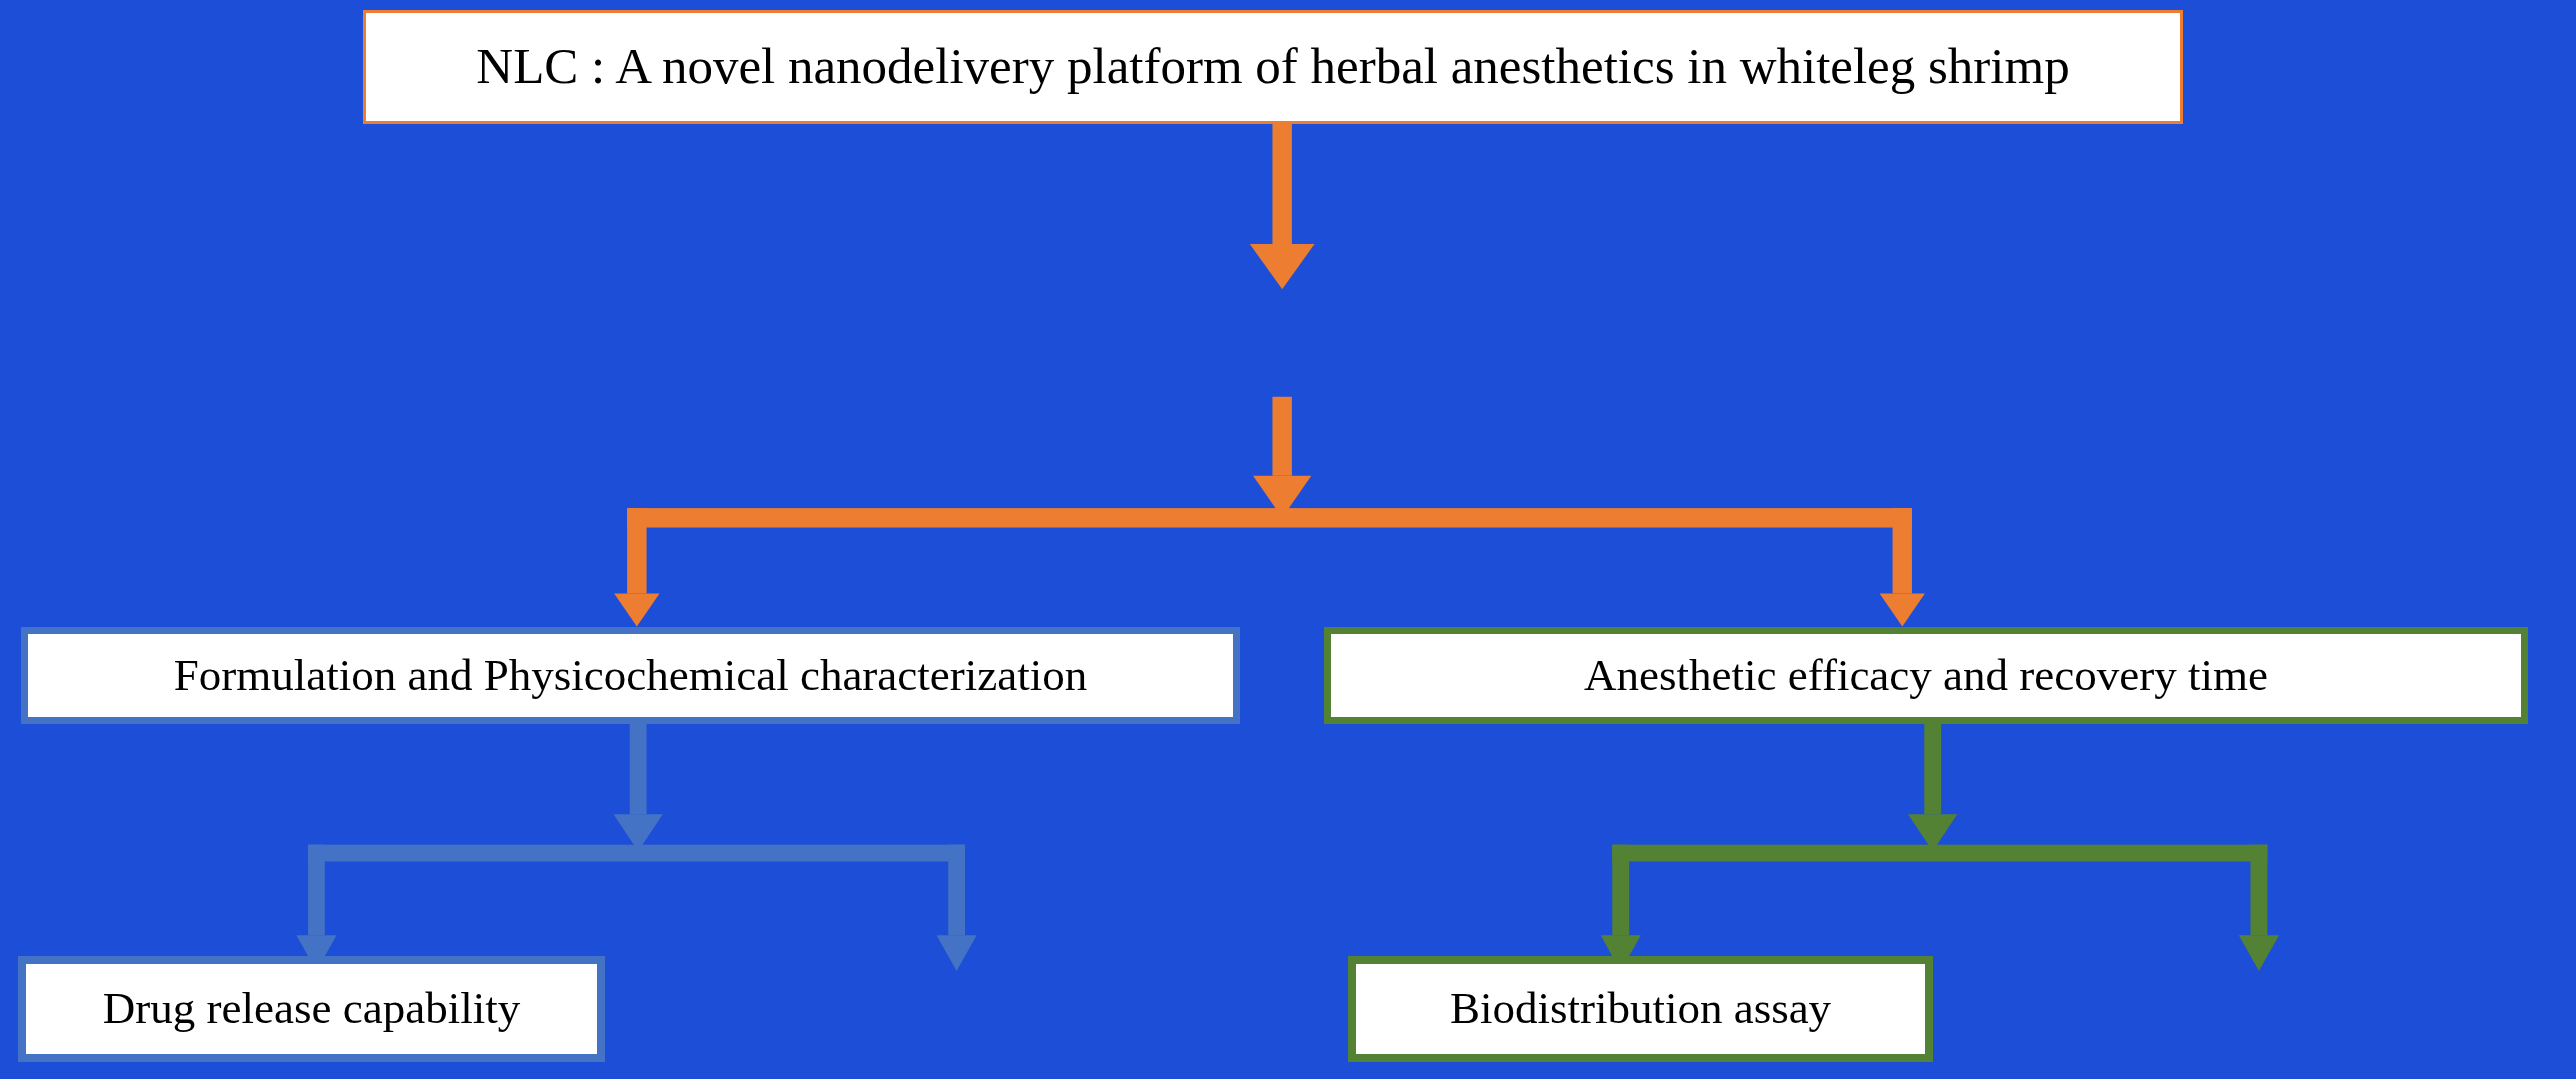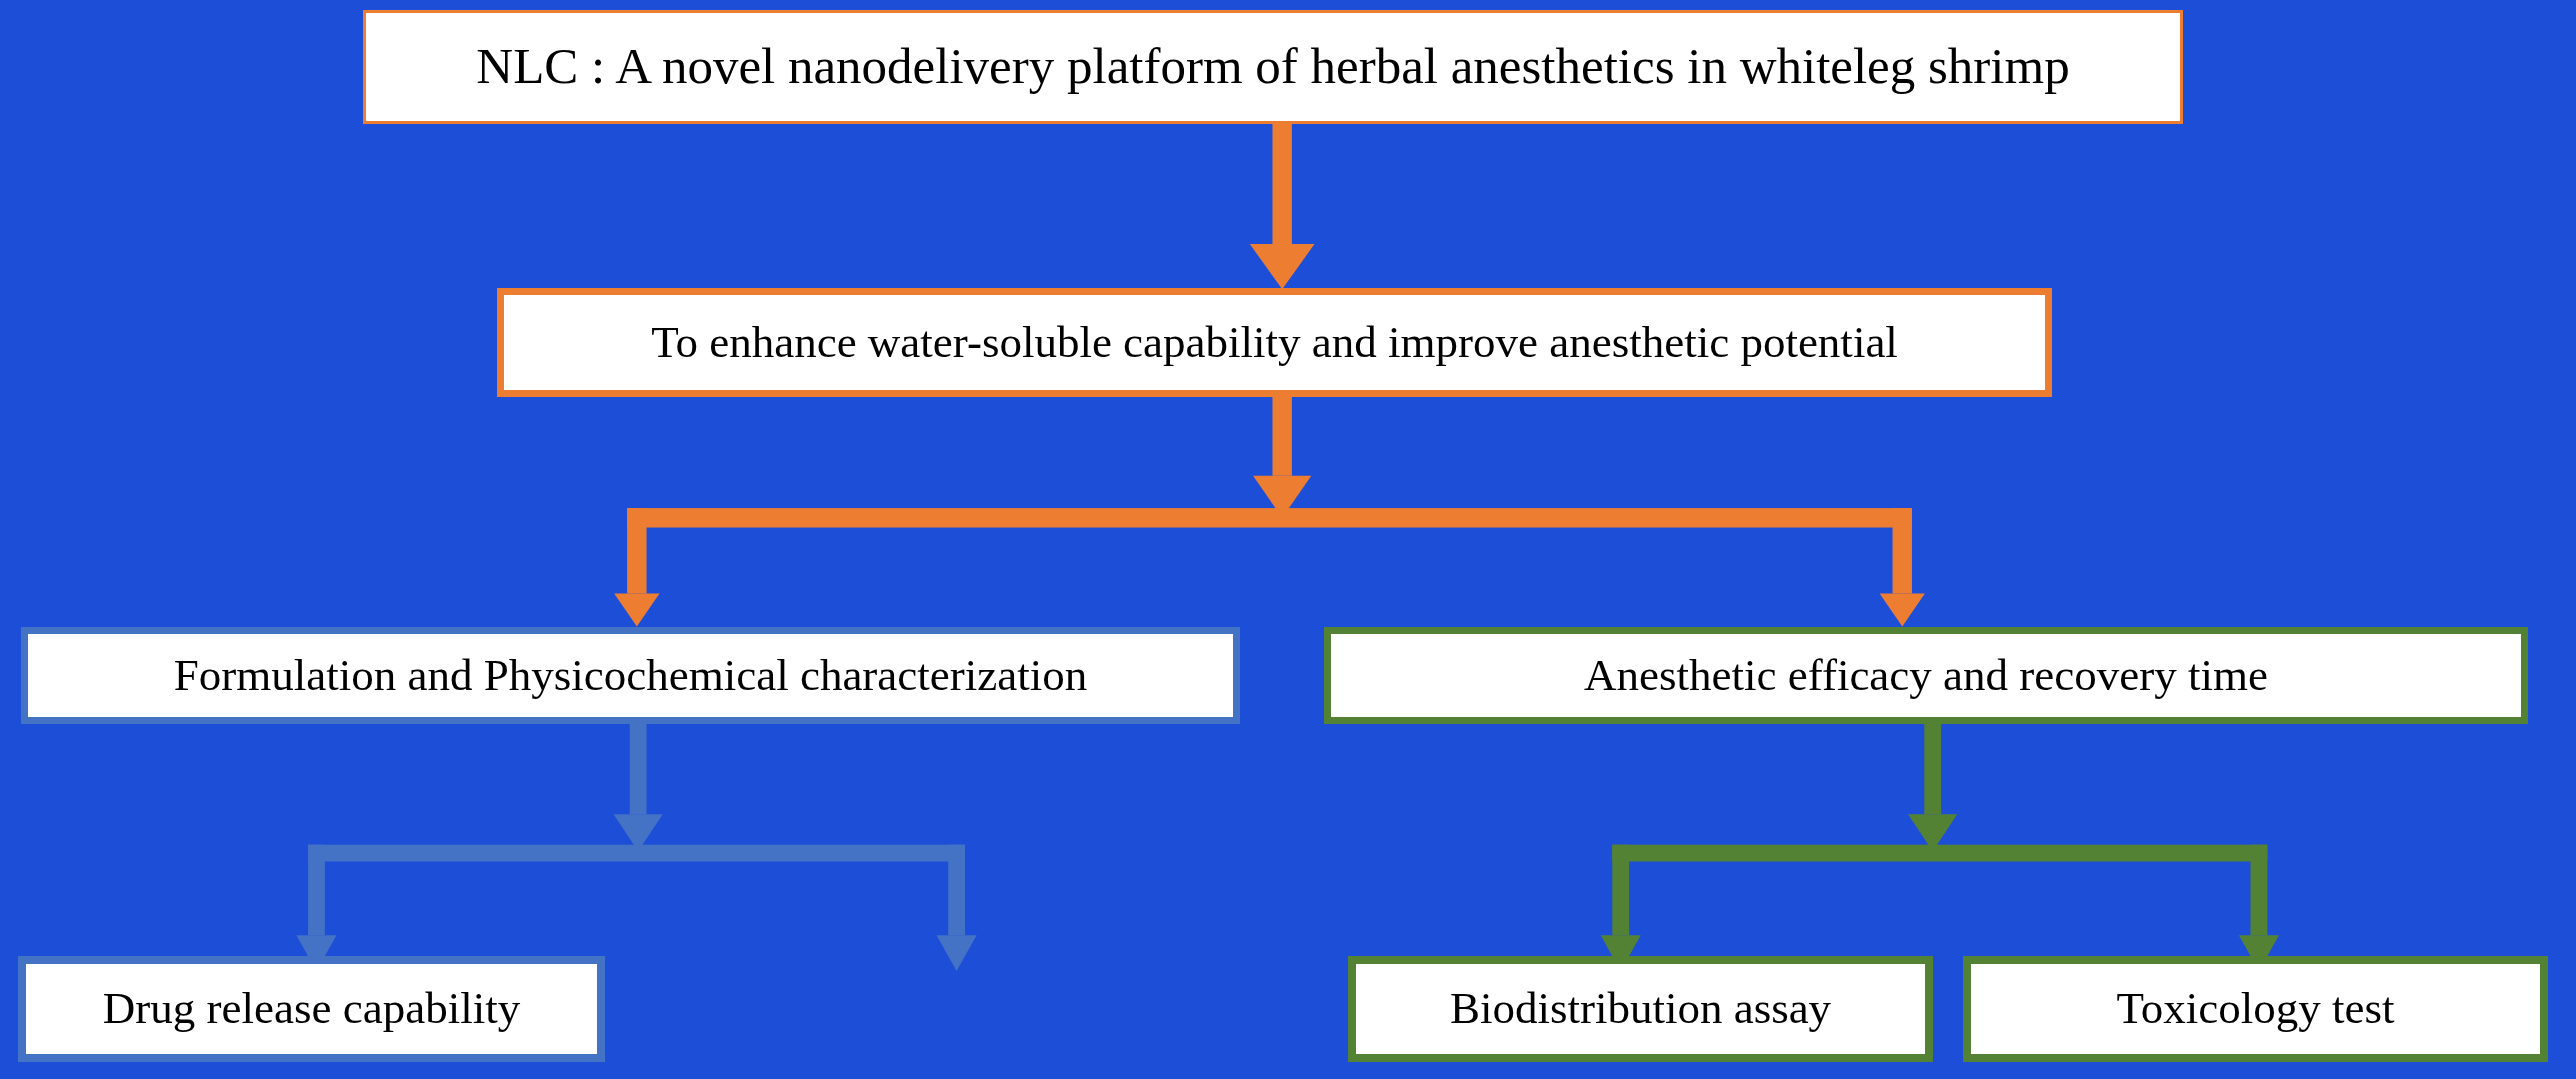--- a/index.html
+++ b/index.html
@@ -144,39 +144,33 @@
       <polygon points="2472,1445 2534,1445 2503,1500" fill="#548235"></polygon>
       <rect x="3476" y="1305" width="26" height="140" fill="#548235"></rect>
       <polygon points="3458,1445 3520,1445 3489,1500" fill="#548235"></polygon>
     </g>
   </svg>
 
   <div class="node" id="node-title">
     <span class="label">NLC : A novel nanodelivery platform of herbal anesthetics in whiteleg shrimp</span>
   </div>
 
-  <div class="node" id="node-objective">
-    <span class="label">To enhance water-soluble capability and improve anesthetic potential</span>
-  </div>
 
   <div class="node" id="node-formulation">
     <span class="label">Formulation and Physicochemical characterization</span>
   </div>
 
   <div class="node" id="node-efficacy">
     <span class="label">Anesthetic efficacy and recovery time</span>
   </div>
 
   <div class="node" id="node-drug-release">
     <span class="label">Drug release capability</span>
   </div>
 
 
   <div class="node" id="node-biodistribution">
     <span class="label">Biodistribution assay</span>
   </div>
 
-  <div class="node" id="node-toxicology">
-    <span class="label">Toxicology test</span>
-  </div>
 
 </div>
 
 
 </body></html>

